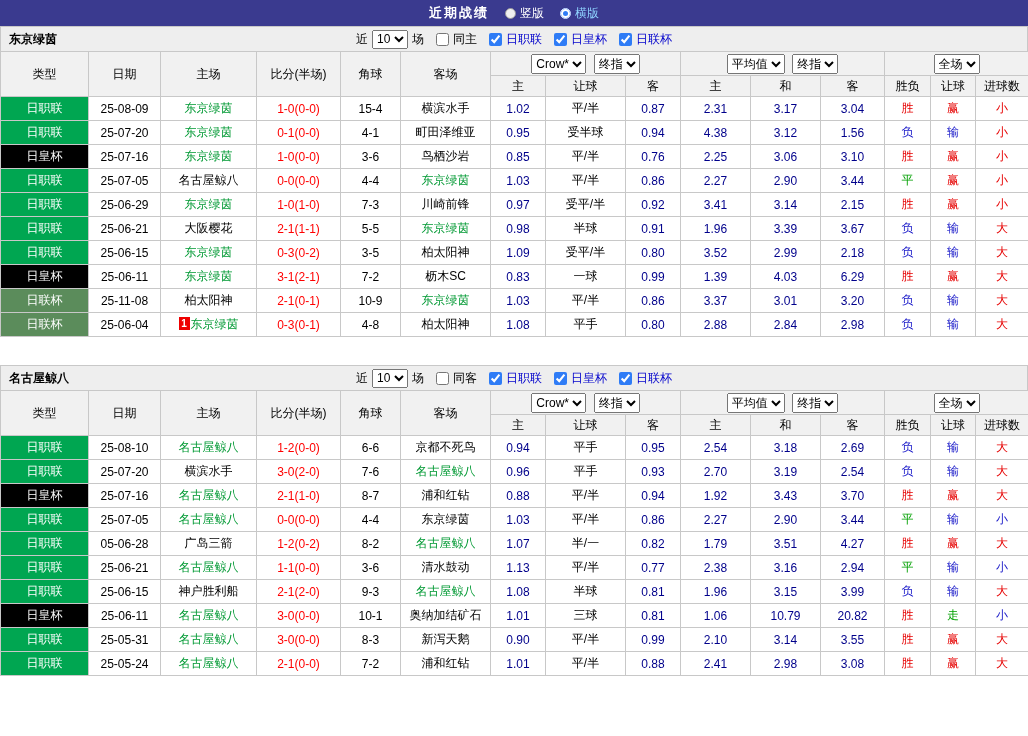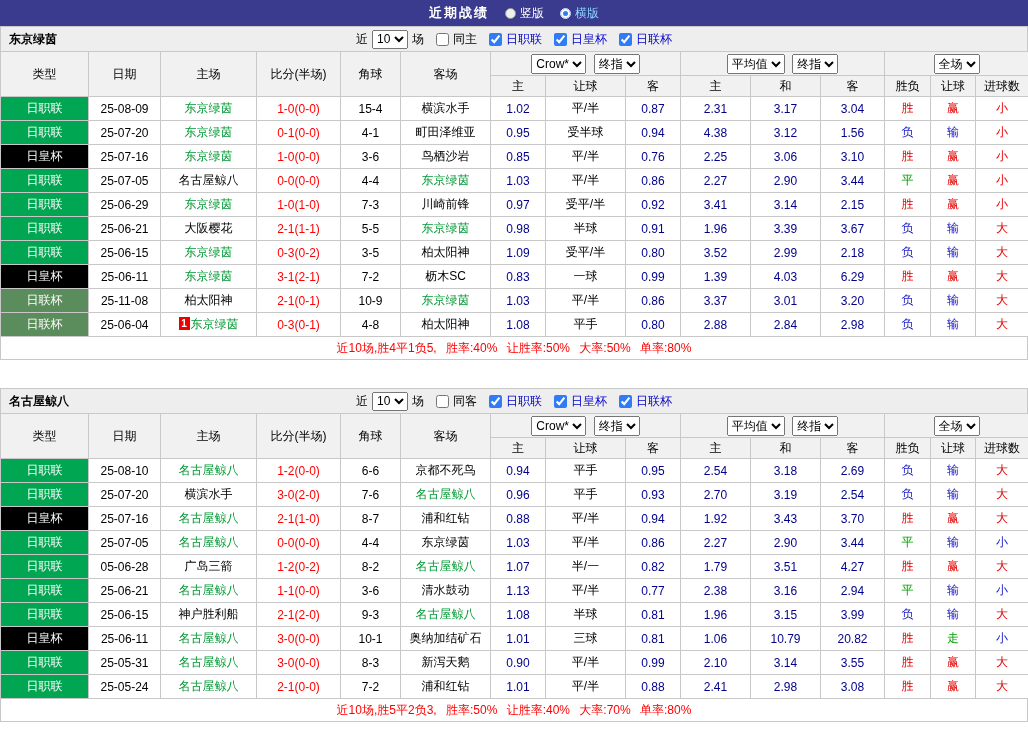--- a/index.html
+++ b/index.html
@@ -291,21 +291,20 @@
           <td class="odds">0.80</td>
           <td class="odds">2.88</td>
           <td class="odds">2.84</td>
           <td class="odds">2.98</td>
           <td style="color: rgb(22, 22, 200);">负</td>
           <td style="color: rgb(22, 22, 200);">输</td>
           <td style="color: rgb(230, 0, 0);">大</td>
         </tr>
       </tbody>
   </table>
-  <div class="summary">近10场,胜4平1负5, 胜率:40% 让胜率:50% 大率:50% 单率:80%</div>
 </div>
 
 <div class="section">
   <div class="secbar">
     <span class="teamname">名古屋鲸八</span>
     <div class="filters">
       <span>近</span>
       <select><option selected="">10</option></select>
       <span>场</span>
       <input type="checkbox" style="">
@@ -535,14 +534,13 @@
           <td class="odds">0.88</td>
           <td class="odds">2.41</td>
           <td class="odds">2.98</td>
           <td class="odds">3.08</td>
           <td style="color: rgb(230, 0, 0);">胜</td>
           <td style="color: rgb(230, 0, 0);">赢</td>
           <td style="color: rgb(230, 0, 0);">大</td>
         </tr>
       </tbody>
   </table>
-  <div class="summary">近10场,胜5平2负3, 胜率:50% 让胜率:40% 大率:70% 单率:80%</div>
 </div>
 
 </body></html>

